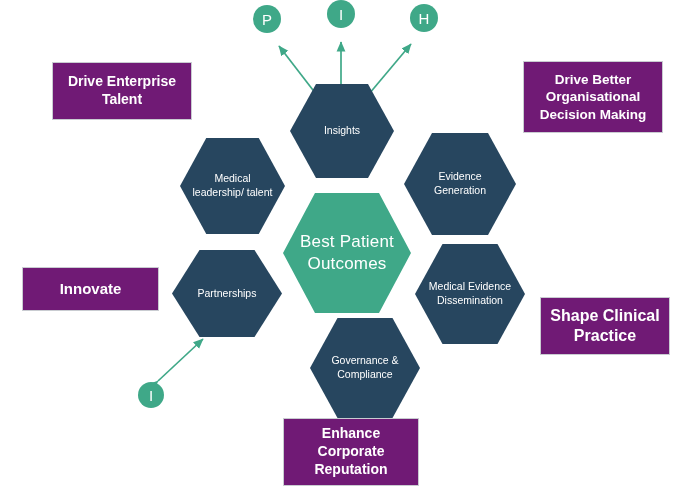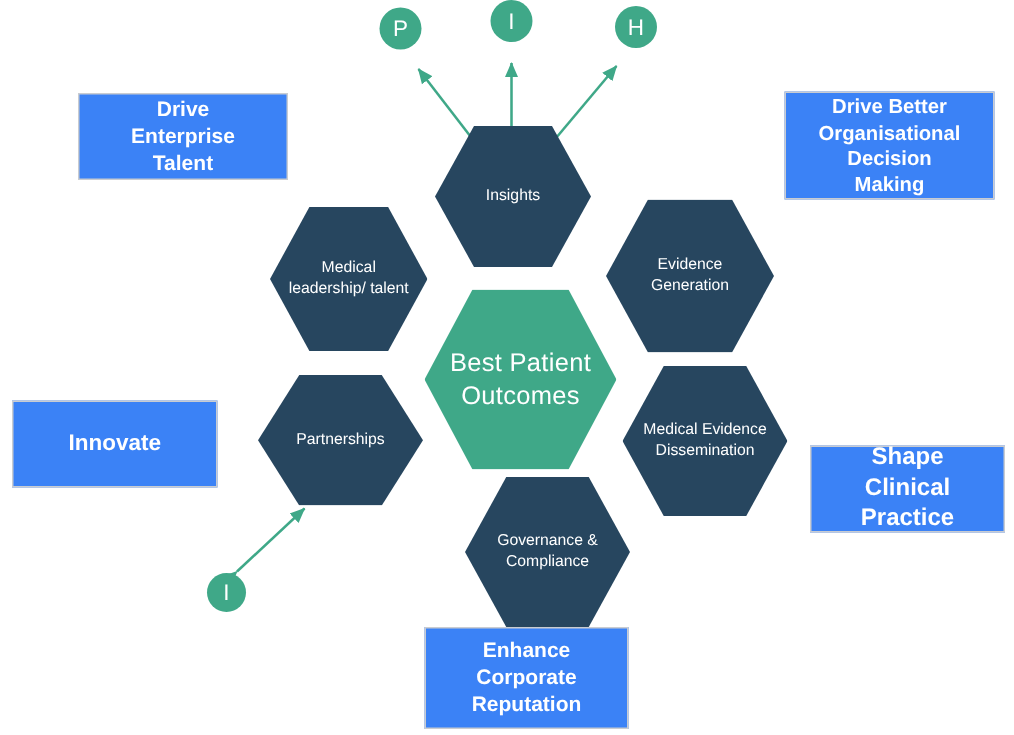--- a/index.html
+++ b/index.html
@@ -36,29 +36,29 @@
     border-radius:50%;
     background:#3FA888;
     color:#ffffff;
     display:flex;align-items:center;justify-content:center;
     font-size:15px;
   }
 
   
   .labelbox{
     position:absolute;
-    background:#3b82f6;
+    background:#701a75;
     border:1px solid #c9ccd1;
     color:#ffffff;
     font-weight:bold;
     display:flex;align-items:center;
     text-align:center;
     box-sizing:border-box;
     line-height:1.28;
-    padding:4px 16px;
+    padding:4px 6px;
   }
   .labelbox span{display:block;width:100%;}
 
   
   #arrows{position:absolute;left:0;top:0;width:676px;height:490px;pointer-events:none;}
 </style>
 </head>
 <body>
 
 <div id="canvas">
@@ -124,21 +124,21 @@
   </div>
 
   <div class="labelbox" style="left:52px;top:62px;width:140px;height:58px;font-size:14px;">
     <span>Drive Enterprise Talent</span>
   </div>
 
   <div class="labelbox" style="left:523px;top:61px;width:140px;height:72px;font-size:13.5px;">
     <span>Drive Better Organisational Decision Making</span>
   </div>
 
-  <div class="labelbox" style="left:8px;top:267px;width:137px;height:58px;font-size:15px;">
+  <div class="labelbox" style="left:22px;top:267px;width:137px;height:44px;font-size:15px;">
     <span>Innovate</span>
   </div>
 
   <div class="labelbox" style="left:540px;top:297px;width:130px;height:58px;font-size:16px;">
     <span>Shape Clinical Practice</span>
   </div>
 
   <div class="labelbox" style="left:283px;top:418px;width:136px;height:68px;font-size:14px;">
     <span>Enhance Corporate Reputation</span>
   </div>

